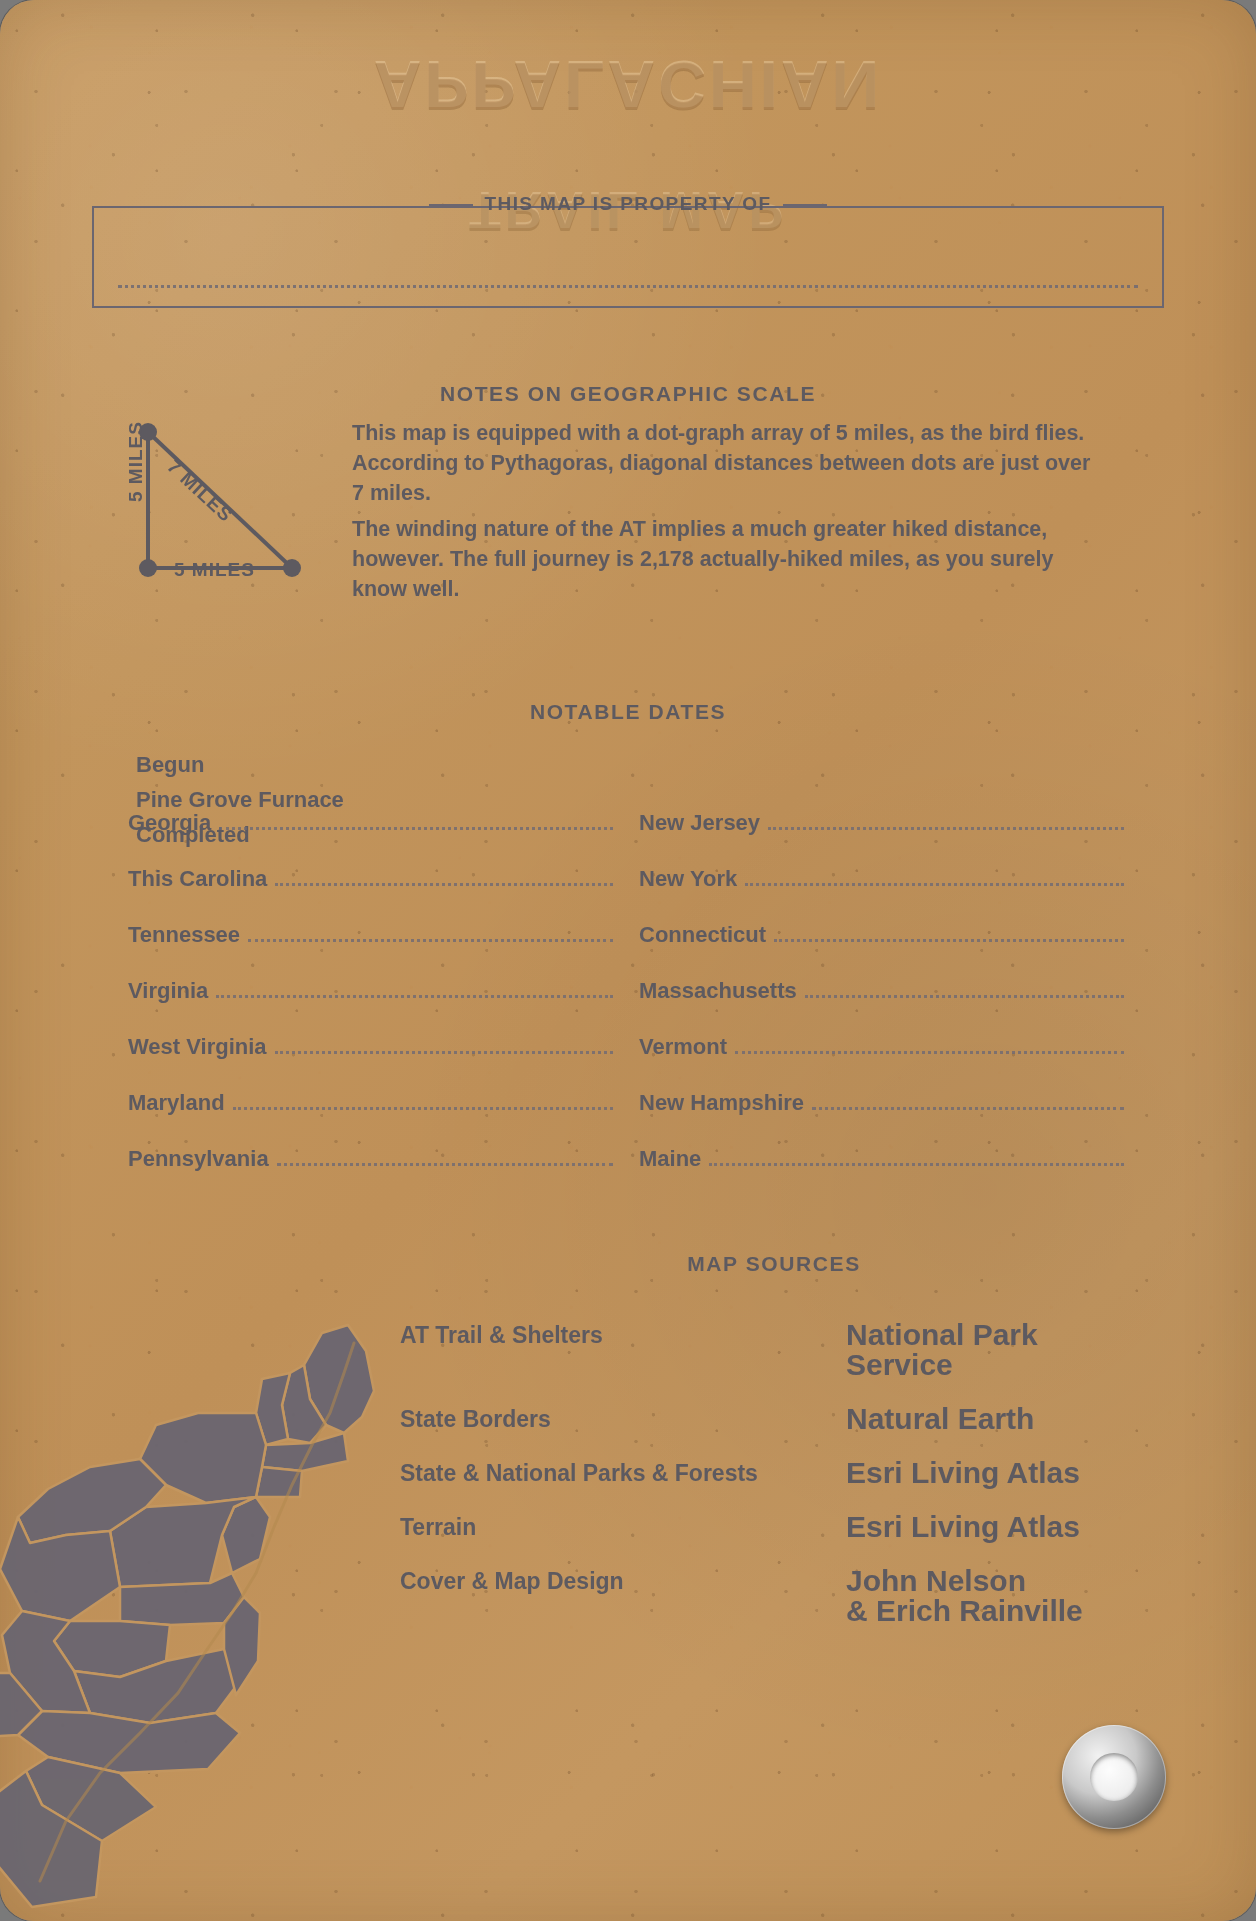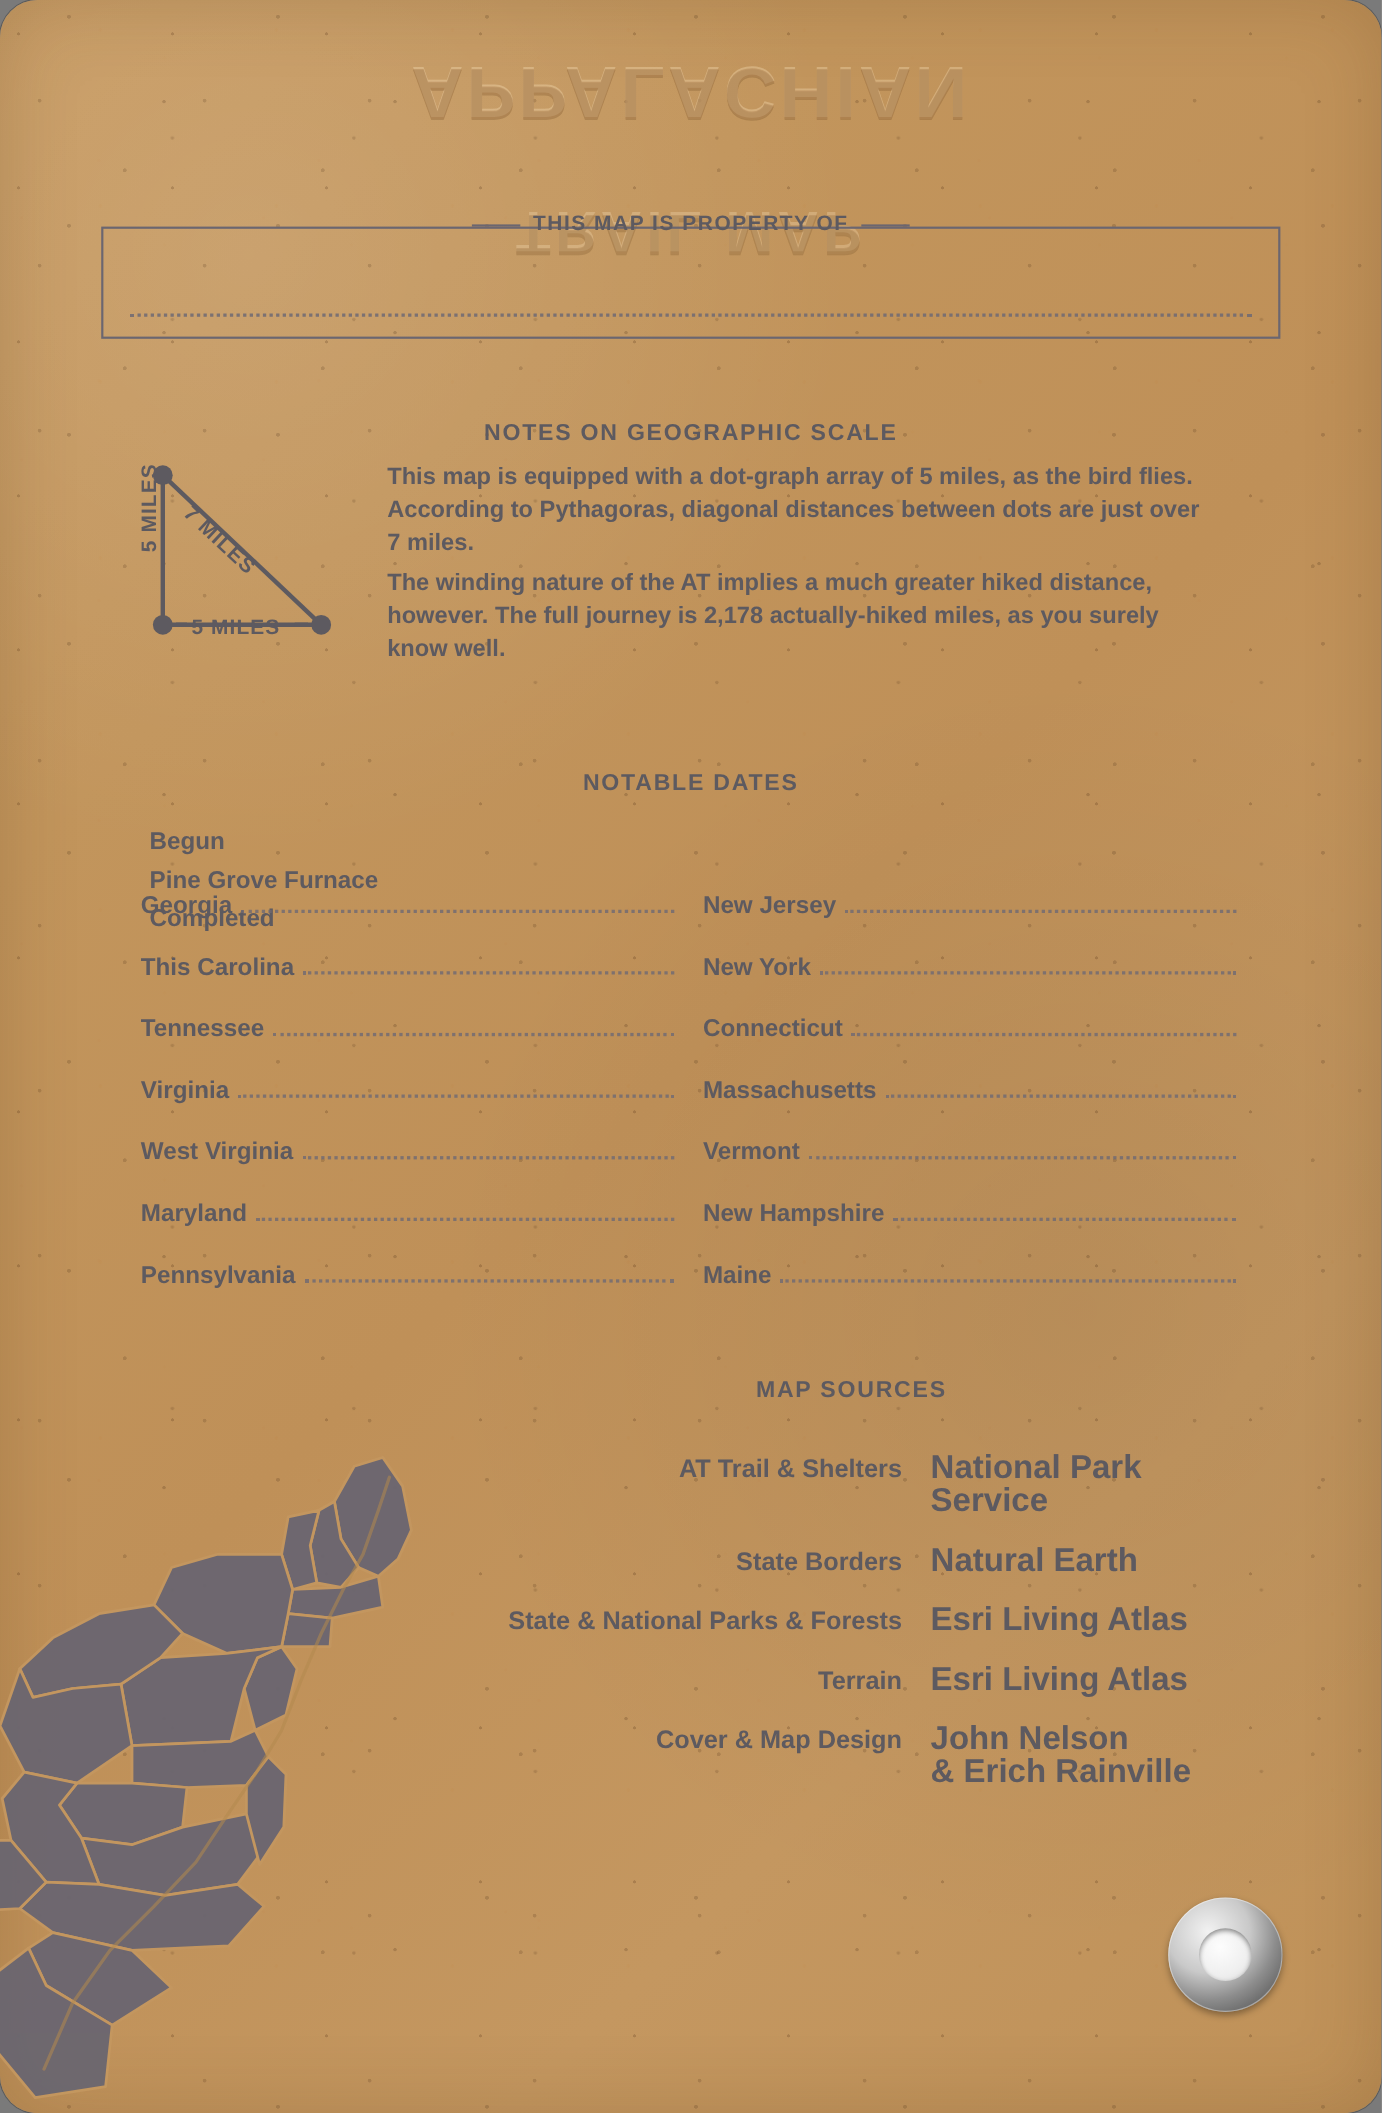--- a/index.html
+++ b/index.html
@@ -231,21 +231,21 @@
     width: 740px;
     z-index: 3;
   }
   .source-row {
     display: flex;
     align-items: flex-start;
     margin-bottom: 24px;
   }
   .source-row .s-label {
     width: 420px;
-    text-align: right;
+    text-align: left;
     padding-right: 26px;
     font-size: 23px;
     font-weight: 700;
     color: #5d5a60;
     line-height: 30px;
   }
   .source-row .s-value {
     flex: 1;
     font-size: 30px;
     font-weight: 700;

